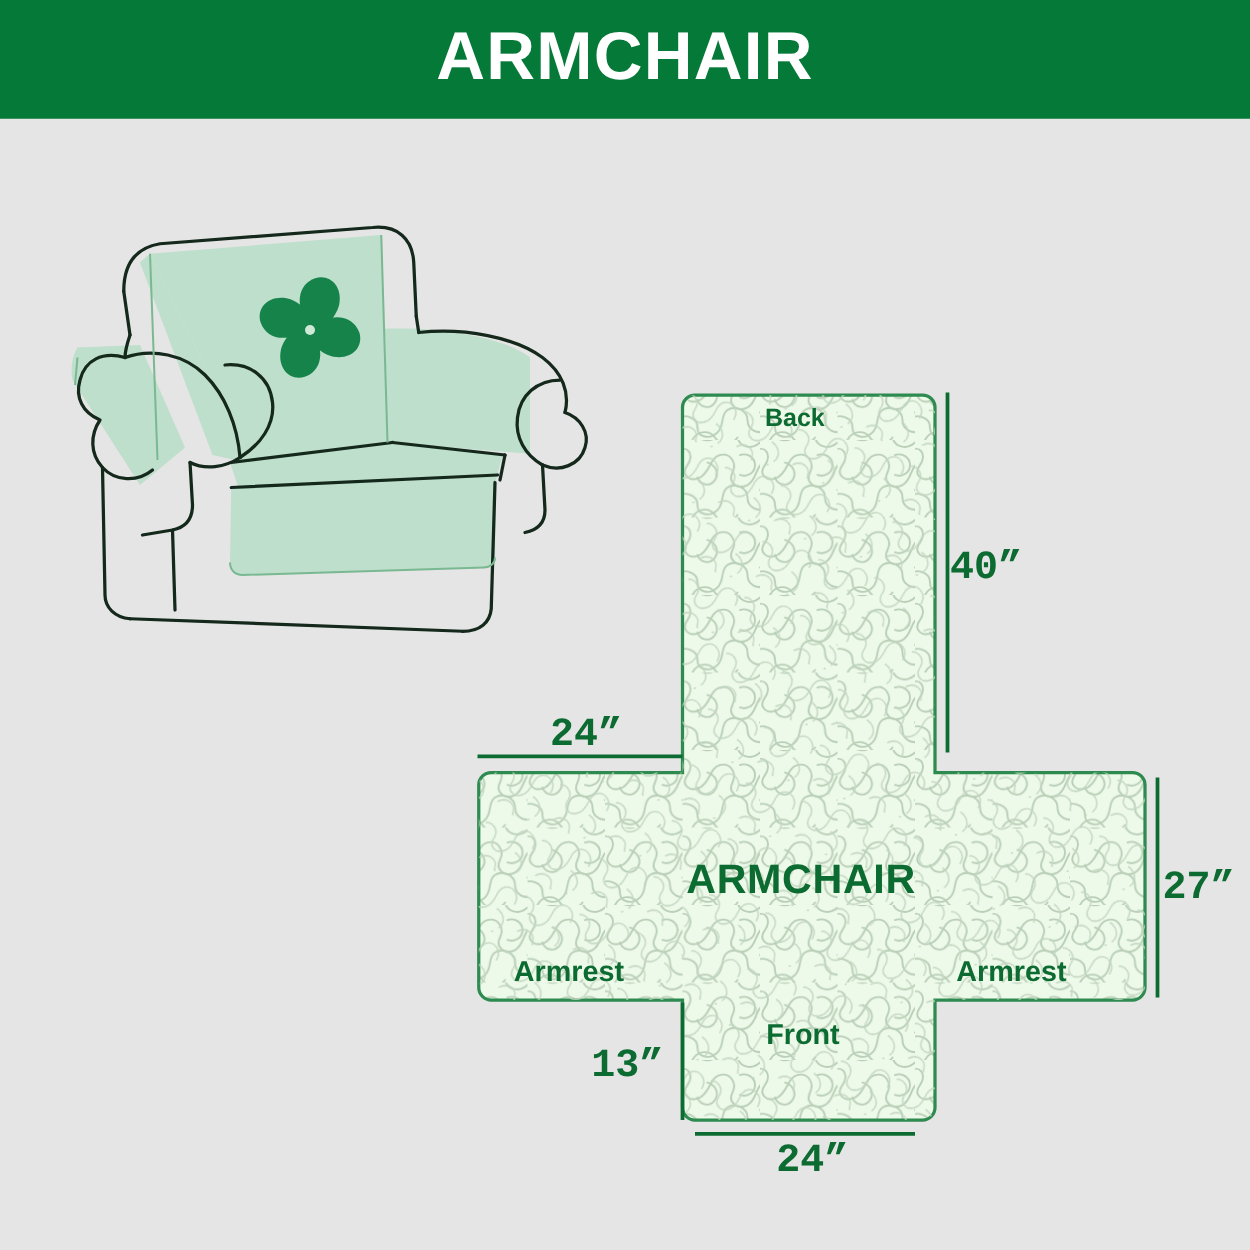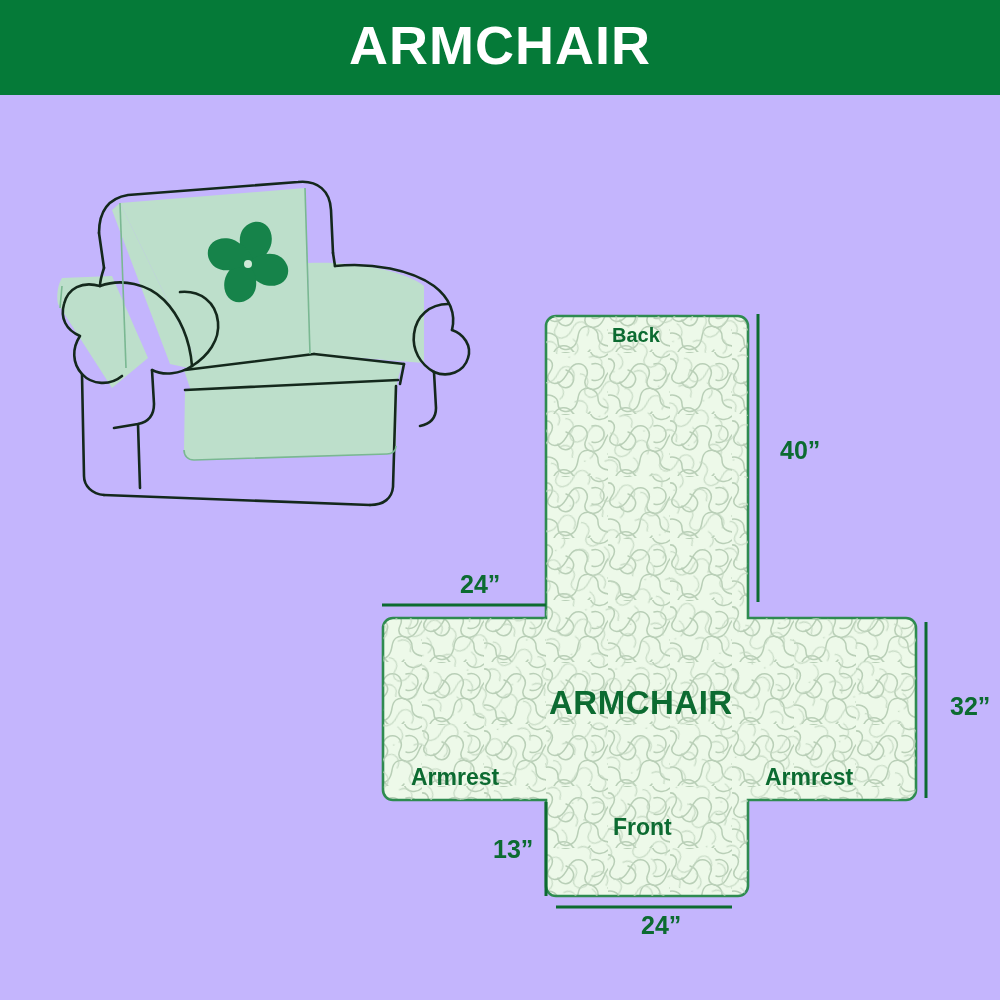--- a/index.html
+++ b/index.html
@@ -3,21 +3,21 @@
 <meta charset="utf-8">
 <style>
   html,body{margin:0;padding:0;}
   body{
     width:1000px;height:1000px;
     background:#ffffff;
     font-family:"Liberation Sans", sans-serif;
     overflow:hidden;
     position:relative;
   }
-  #page{position:relative;width:1000px;height:1000px;background:#c4b5fd;}
+  #page{position:relative;width:1000px;height:1000px;background:#e5e5e5;}
 
   
   .header{
     position:absolute;left:0;top:0;width:1000px;height:95px;
     background:#057a38;
     display:flex;align-items:center;justify-content:center;
   }
   .header-title{
     color:#ffffff;
     font-family:"Liberation Sans", sans-serif;
@@ -46,26 +46,25 @@
   }
   .lbl-back{left:612px;top:325px;font-size:20px;}
   .lbl-center{left:549px;top:686px;font-size:33px;letter-spacing:.5px;}
   .lbl-armrest-left{left:411px;top:766px;font-size:23px;}
   .lbl-armrest-right{left:765px;top:766px;font-size:23px;}
   .lbl-front{left:613px;top:816px;font-size:23px;}
 
   .dim{
     position:absolute;
     color:#0c6b31;
-    font-family:Liberation Sans, sans-serif;
+    font-family:Liberation Mono, monospace;
     font-weight:bold;
-    font-size:25px;
+    font-size:32px;
     white-space:nowrap;
     line-height:1;
-    margin-left:20px;
   }
   .dim-40{left:760px;top:438px;}
   .dim-23{left:930px;top:694px;}
   .dim-24-top{left:440px;top:572px;}
   .dim-13{left:473px;top:837px;}
   .dim-24-bottom{left:621px;top:913px;}
 </style>
 </head>
 <body>
 
@@ -263,19 +262,19 @@
   <div class="lbl lbl-armrest-left">Armrest</div>
 
   <div class="lbl lbl-armrest-right">Armrest</div>
 
   <div class="lbl lbl-front">Front</div>
 
   <div class="dim dim-40">40”</div>
 
   <div class="dim dim-24-top">24”</div>
 
-  <div class="dim dim-23">32”</div>
+  <div class="dim dim-23">27”</div>
 
   <div class="dim dim-13">13”</div>
 
   <div class="dim dim-24-bottom">24”</div>
 
 </div>
 
 </body></html>

